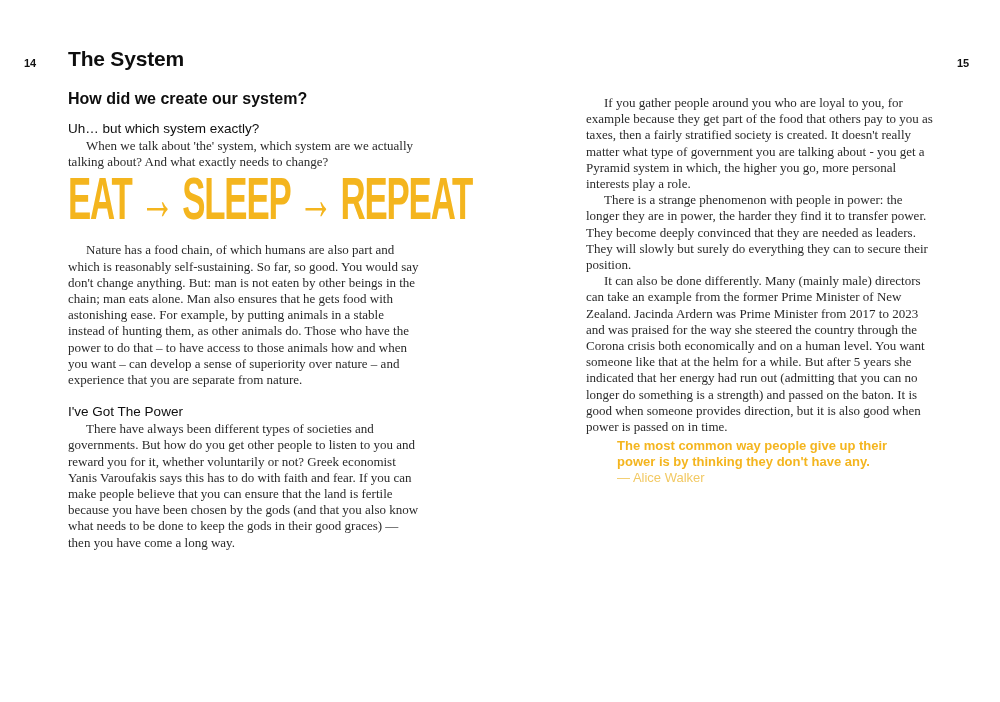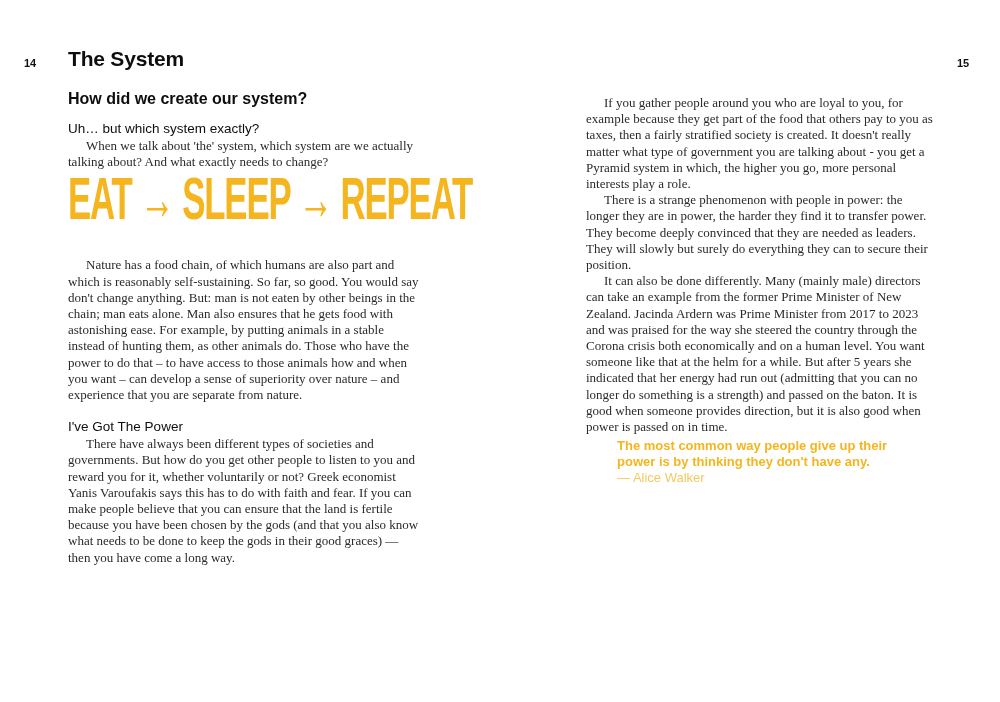--- a/index.html
+++ b/index.html
@@ -37,21 +37,21 @@
   .crosshead{
     margin:13px 0 1px 0;font-family:"Liberation Sans", sans-serif;font-weight:400;
     font-size:13.5px;line-height:16px;color:var(--ink);
   }
   .crosshead.second{margin-top:16px;}
 
   p.body{
     margin:0;font-size:13px;line-height:16.2px;text-indent:18px;color:var(--body-ink);
     text-align:left;
   }
-  p.body.after-banner{margin-top:34px;}
+  p.body.after-banner{margin-top:19px;}
 
   .banner{
     margin-top:5px;height:48px;overflow:visible;white-space:nowrap;
   }
   .banner-text{
     display:inline-block;transform:scaleX(0.58);transform-origin:0 50%;
     font-family:"Liberation Sans", sans-serif;font-weight:700;
     font-size:60px;line-height:48px;letter-spacing:-2px;color:var(--yellow);
   }
 

